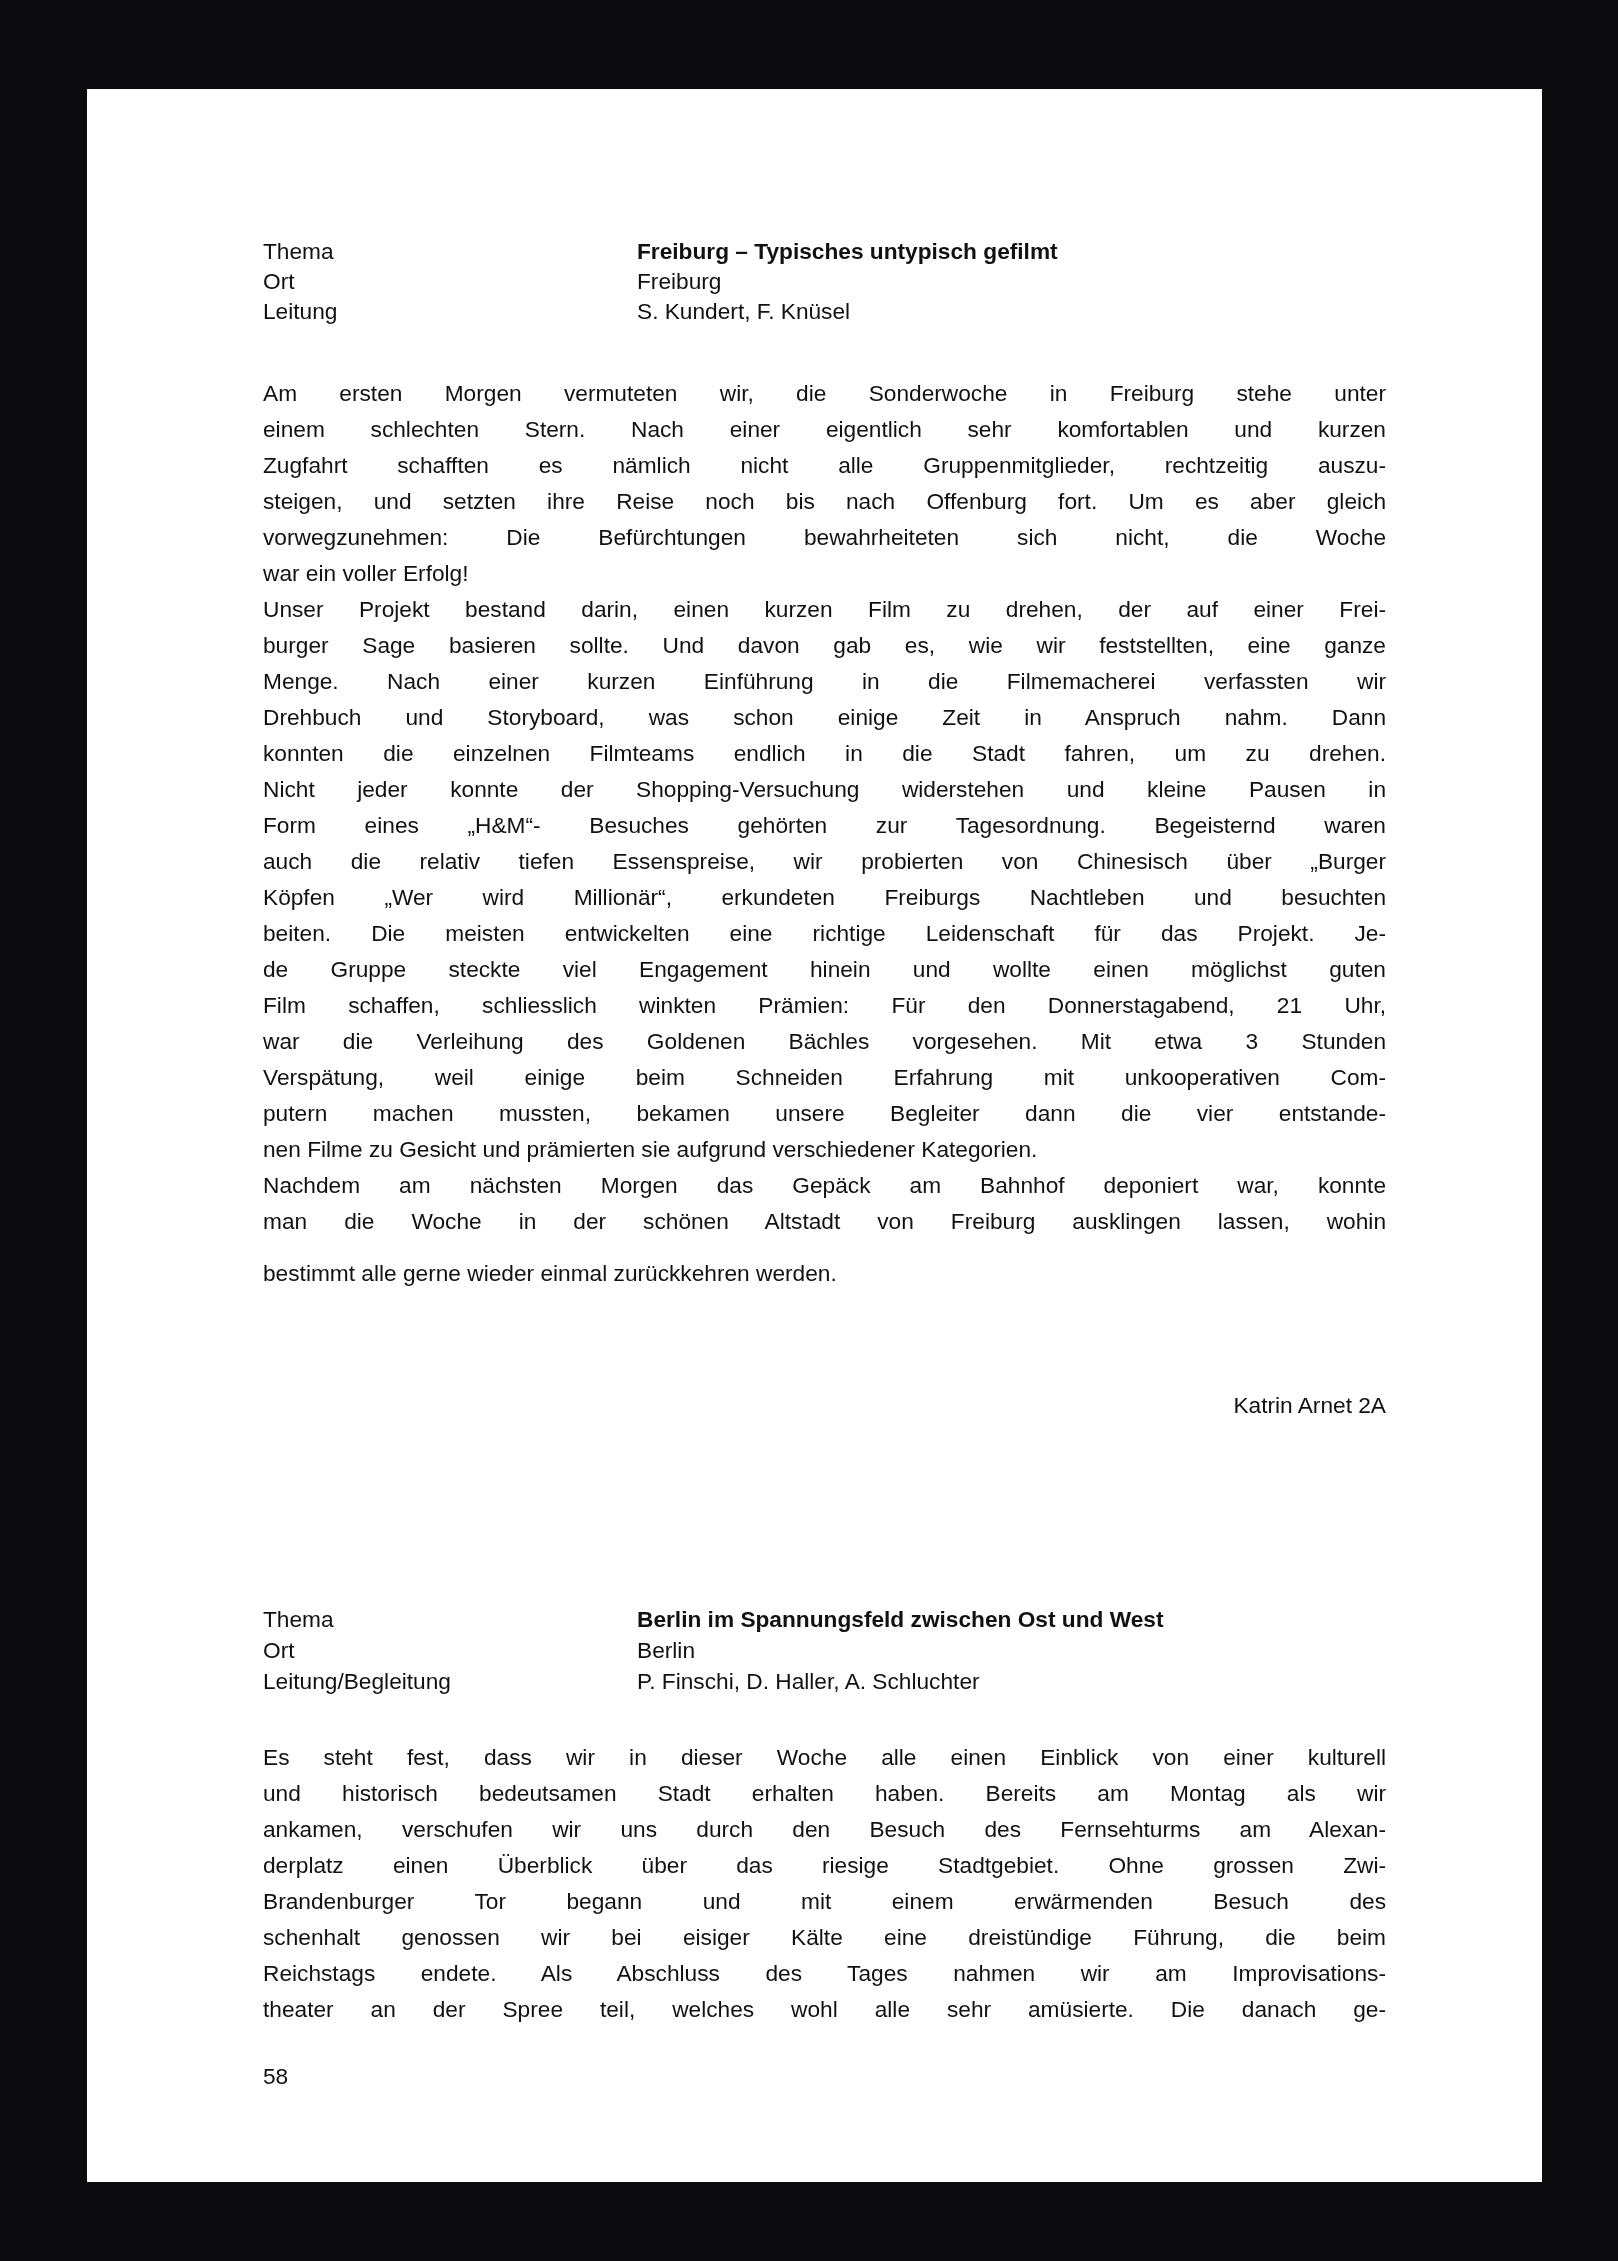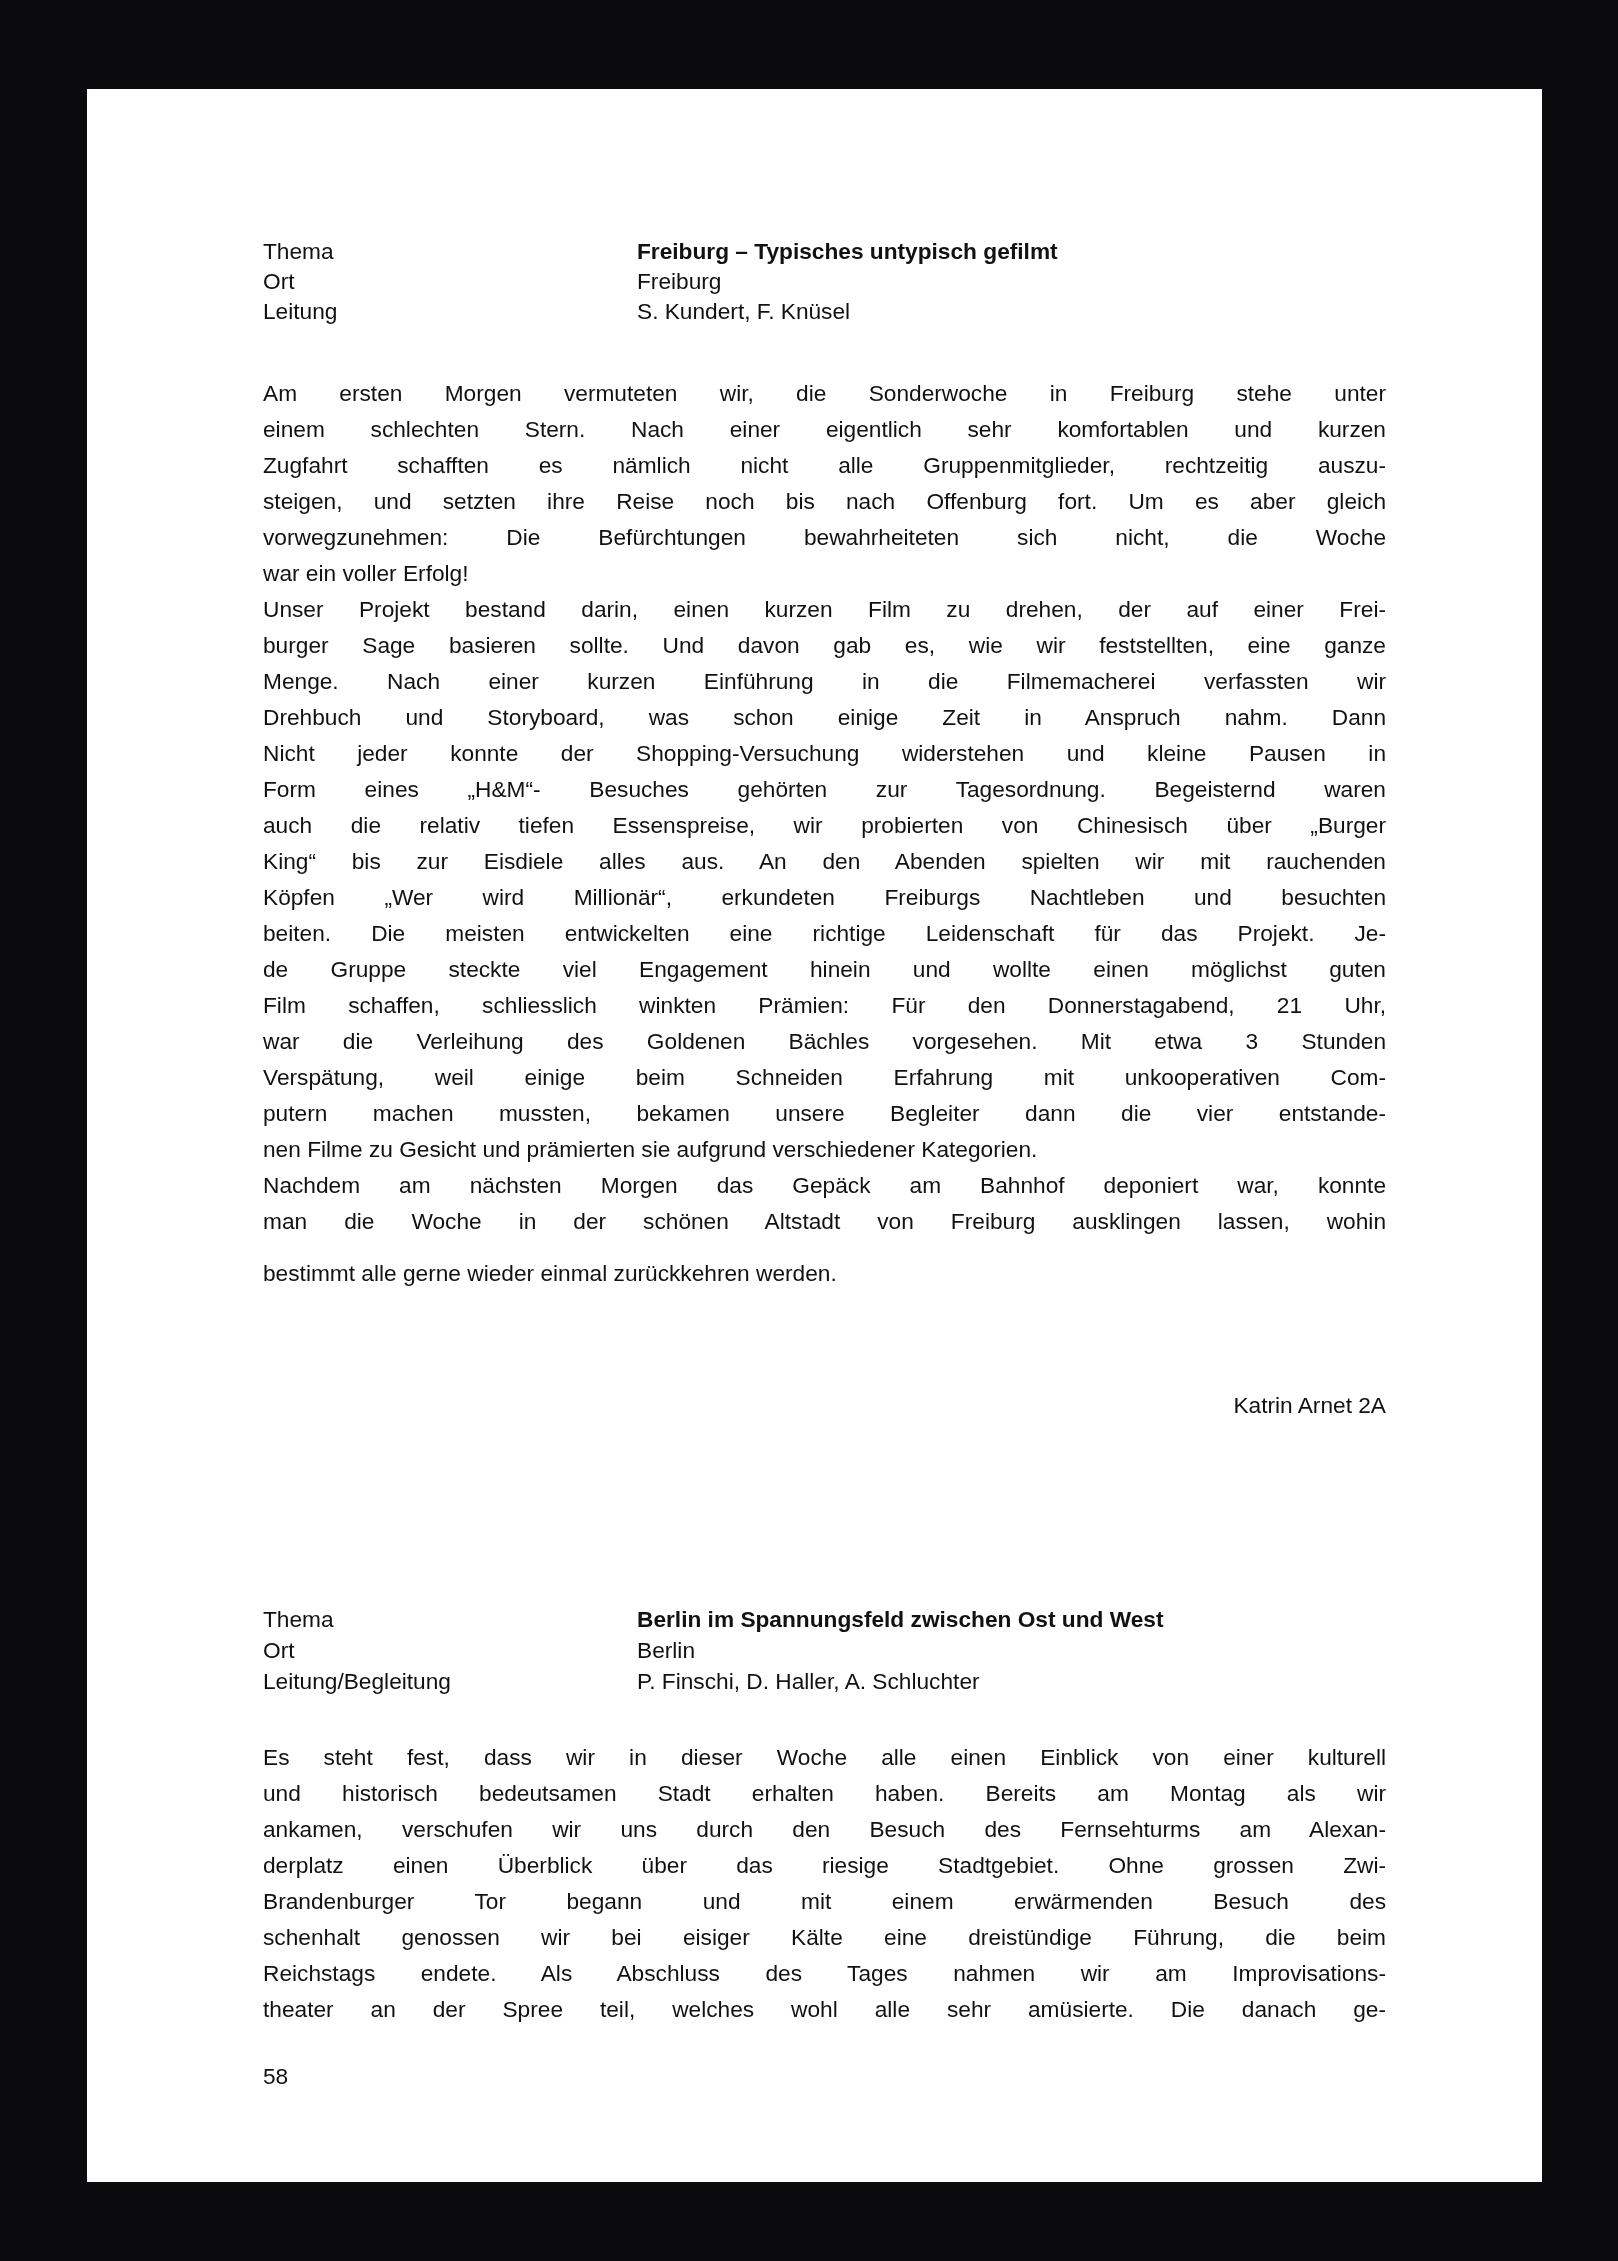--- a/index.html
+++ b/index.html
@@ -79,24 +79,24 @@
     <span class="line" style="white-space: normal;">Am ersten Morgen vermuteten wir, die Sonderwoche in Freiburg stehe unter</span>
     <span class="line" style="white-space: normal;">einem schlechten Stern. Nach einer eigentlich sehr komfortablen und kurzen</span>
     <span class="line" style="white-space: normal;">Zugfahrt schafften es nämlich nicht alle Gruppenmitglieder, rechtzeitig auszu-</span>
     <span class="line" style="white-space: normal;">steigen, und setzten ihre Reise noch bis nach Offenburg fort. Um es aber gleich</span>
     <span class="line" style="white-space: normal;">vorwegzunehmen: Die Befürchtungen bewahrheiteten sich nicht, die Woche</span>
     <span class="line last" style="white-space: normal;">war ein voller Erfolg!</span>
     <span class="line" style="white-space: normal;">Unser Projekt bestand darin, einen kurzen Film zu drehen, der auf einer Frei-</span>
     <span class="line" style="white-space: normal;">burger Sage basieren sollte. Und davon gab es, wie wir feststellten, eine ganze</span>
     <span class="line" style="white-space: normal;">Menge. Nach einer kurzen Einführung in die Filmemacherei verfassten wir</span>
     <span class="line" style="white-space: normal;">Drehbuch und Storyboard, was schon einige Zeit in Anspruch nahm. Dann</span>
+    <span class="line" style="white-space: normal;">konnten die einzelnen Filmteams endlich in die Stadt fahren, um zu drehen.</span>
     <span class="line" style="white-space: normal;">Nicht jeder konnte der Shopping-Versuchung widerstehen und kleine Pausen in</span>
     <span class="line" style="white-space: normal;">Form eines „H&amp;M“- Besuches gehörten zur Tagesordnung. Begeisternd waren</span>
     <span class="line" style="white-space: normal;">auch die relativ tiefen Essenspreise, wir probierten von Chinesisch über „Burger</span>
-    <span class="line" style="white-space: normal;">King“ bis zur Eisdiele alles aus. An den Abenden spielten wir mit rauchenden</span>
     <span class="line" style="white-space: normal;">Köpfen „Wer wird Millionär“, erkundeten Freiburgs Nachtleben und besuchten</span>
     <span class="line" style="white-space: normal;">beiten. Die meisten entwickelten eine richtige Leidenschaft für das Projekt. Je-</span>
     <span class="line" style="white-space: normal;">de Gruppe steckte viel Engagement hinein und wollte einen möglichst guten</span>
     <span class="line" style="white-space: normal;">Film schaffen, schliesslich winkten Prämien: Für den Donnerstagabend, 21 Uhr,</span>
     <span class="line" style="white-space: normal;">war die Verleihung des Goldenen Bächles vorgesehen. Mit etwa 3 Stunden</span>
     <span class="line" style="white-space: normal;">Verspätung, weil einige beim Schneiden Erfahrung mit unkooperativen Com-</span>
     <span class="line" style="white-space: normal;">putern machen mussten, bekamen unsere Begleiter dann die vier entstande-</span>
     <span class="line last" style="white-space: normal;">nen Filme zu Gesicht und prämierten sie aufgrund verschiedener Kategorien.</span>
     <span class="line" style="white-space: normal;">Nachdem am nächsten Morgen das Gepäck am Bahnhof deponiert war, konnte</span>
     <span class="line" style="white-space: normal;">man die Woche in der schönen Altstadt von Freiburg ausklingen lassen, wohin</span>

